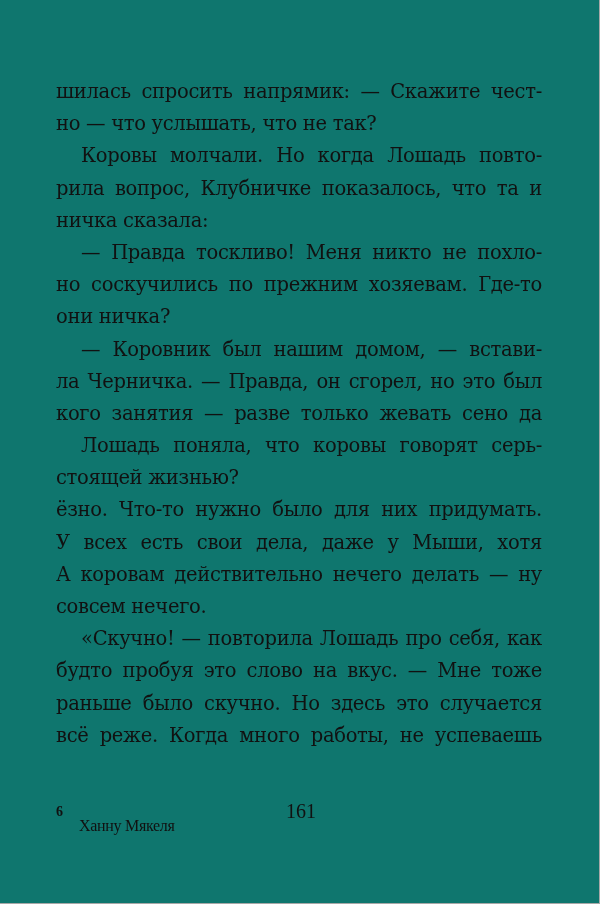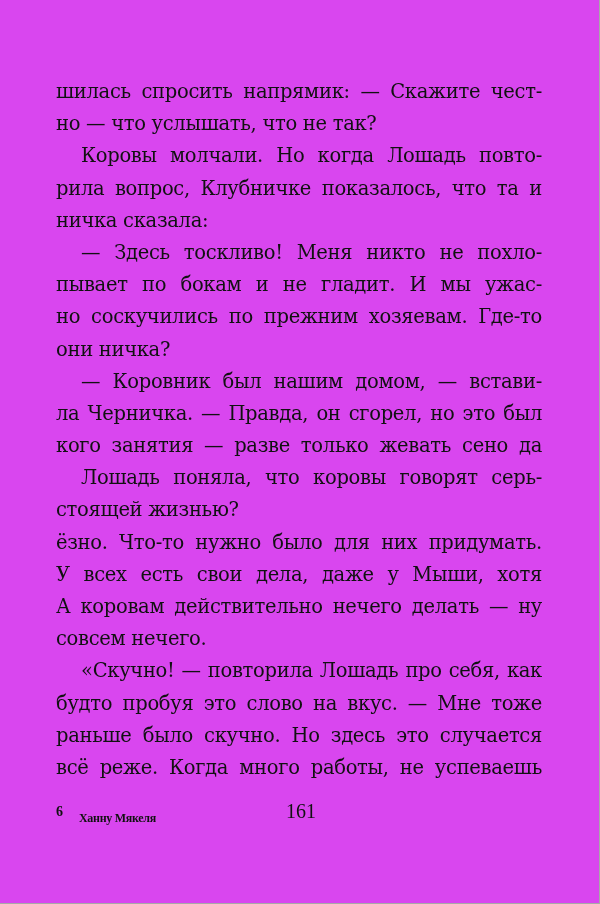--- a/index.html
+++ b/index.html
@@ -11,21 +11,21 @@
       width: 600px;
       height: 904px;
       position: relative;
       overflow: hidden;
     }
     .page {
       position: absolute;
       left: 0; top: 0;
       width: 599px;
       height: 903px;
-      background: #d946ef;
+      background: #0f766e;
       border-right: 1px solid #a8a8a8;
       border-bottom: 1px solid #a8a8a8;
     }
     .text-block {
       position: absolute;
       left: 56px;
       top: 76px;
       width: 486px;
       font-family: "DejaVu Serif", "Liberation Serif", serif;
       font-size: 19.5px;
@@ -58,44 +58,43 @@
     .sig-num {
       position: absolute;
       left: 0;
       top: 4px;
       font-size: 14px;
       font-weight: bold;
     }
     .sig-author {
       position: absolute;
       left: 23px;
-      top: 11px;
-      font-size: 12px;
-      font-weight: bold;
+      top: 17px;
+      font-size: 16px;
+      font-weight: normal;
       letter-spacing: -0.3px;
     }
     .page-num {
       position: absolute;
       left: 230px;
       top: 0px;
       font-size: 20px;
     }
   </style>
 </head>
 <body>
 
 <div class="page">
   <div class="text-block">
     <span class="line">шилась спросить напрямик: — Скажите чест-</span>
     <span class="line last">но — что услышать, что не так?</span>
     <span class="line indent">Коровы молчали. Но когда Лошадь повто-</span>
     <span class="line">рила вопрос, Клубничке показалось, что та и</span>
     <span class="line last">ничка сказала:</span>
-    <span class="line indent">— Здесь тоскливо! Меня никто не похло-</span>
-    <span class="line">пывает по бокам и не гладит. И мы ужас-</span>
+    <span class="line indent">— Правда тоскливо! Меня никто не похло-</span>
     <span class="line">но соскучились по прежним хозяевам. Где-то</span>
     <span class="line last">они ничка?</span>
     <span class="line indent">— Коровник был нашим домом, — встави-</span>
     <span class="line">ла Черничка. — Правда, он сгорел, но это был</span>
     <span class="line">кого занятия — разве только жевать сено да</span>
     <span class="line indent">Лошадь поняла, что коровы говорят серь-</span>
     <span class="line last">стоящей жизнью?</span>
     <span class="line">ёзно. Что-то нужно было для них придумать.</span>
     <span class="line">У всех есть свои дела, даже у Мыши, хотя</span>
     <span class="line">А коровам действительно нечего делать — ну</span>

